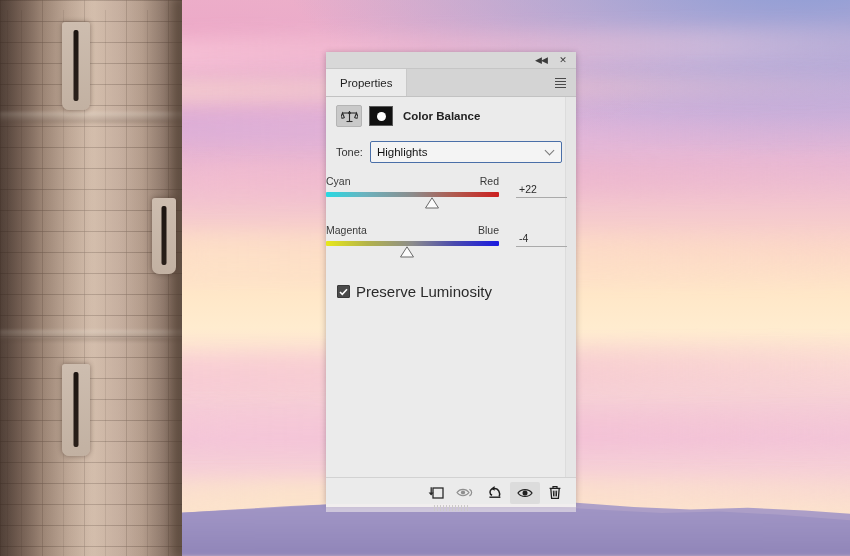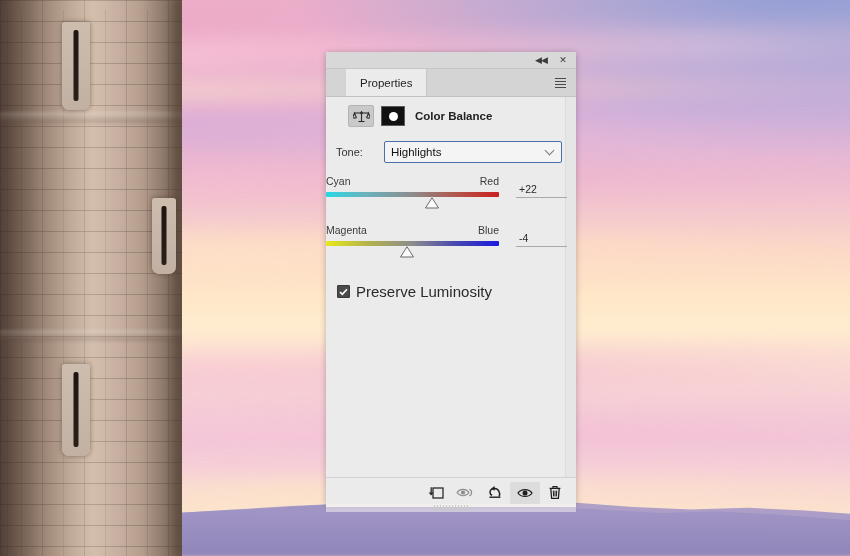--- a/index.html
+++ b/index.html
@@ -97,46 +97,46 @@
   .panel-topbar{
     height:16px;background:#d8d8d8;position:relative;border-bottom:1px solid #c6c6c6;
   }
   .panel-topbar .tb-btn{
     position:absolute;top:0;height:16px;width:18px;display:flex;align-items:center;justify-content:center;
     font-size:9px;color:#3b3b3b;cursor:default;
   }
   .collapse-btn{right:26px;letter-spacing:-1px;font-size:8px;}
   .close-btn{right:4px;font-size:11px;line-height:1;}
 
-  .tabbar{height:27px;background:#d4d4d4;display:flex;align-items:stretch;position:relative;border-bottom:1px solid #c2c2c2;padding-left:20px;}
+  .tabbar{height:27px;background:#d4d4d4;display:flex;align-items:stretch;position:relative;border-bottom:1px solid #c2c2c2;}
   .tab{
     padding:0 14px;display:flex;align-items:center;font-size:11.5px;color:#1f1f1f;
     background:#ebebeb;border-right:1px solid #c9c9c9;
   }
   .tabbar-fill{flex:1;}
   .hamburger{width:24px;display:flex;flex-direction:column;justify-content:center;align-items:center;gap:2px;margin-right:4px;}
   .hamburger span{display:block;width:11px;height:1px;background:#4a4a4a;}
 
   .panel-body{position:relative;height:calc(452px - 16px - 27px - 29px);background:#ebebeb;}
   .vrule{position:absolute;right:10px;top:0;bottom:0;width:1px;background:#d3d3d3;}
   .vrule2{position:absolute;right:0;top:0;bottom:0;width:10px;background:#e6e6e6;border-left:1px solid #dcdcdc;}
 
-  .adj-head{display:flex;align-items:center;gap:7px;padding:8px 0 0 10px;margin-left:12px;}
+  .adj-head{display:flex;align-items:center;gap:7px;padding:8px 0 0 10px;}
   .adj-icon{
     width:24px;height:20px;background:#c9c9c9;border:1px solid #b4b4b4;border-radius:2px;
     display:flex;align-items:center;justify-content:center;
   }
   .mask-thumb{
     width:22px;height:18px;background:#111;border:1px solid #5a5a5a;
     display:flex;align-items:center;justify-content:center;
   }
   .mask-thumb .dot{width:9px;height:9px;border-radius:50%;background:#fff;}
   .adj-title{font-size:11.5px;color:#222;font-weight:bold;margin-left:3px;}
 
-  .tone-row{display:flex;align-items:center;gap:21px;padding:14px 14px 0 10px;}
+  .tone-row{display:flex;align-items:center;gap:7px;padding:14px 14px 0 10px;}
   .tone-label{font-size:11px;color:#333;}
   .tone-select{
     flex:1;height:20px;background:#f4f4f4;border:1px solid #4a6fa8;border-radius:2px;
     display:flex;align-items:center;padding:0 6px;position:relative;font-size:11.5px;color:#141414;
   }
   .tone-select .chev{position:absolute;right:7px;top:5px;width:8px;height:8px;}
   .tone-select .chev::before{content:"";position:absolute;left:0;top:0;width:6px;height:6px;
     border-right:1.4px solid #7a7a7a;border-bottom:1.4px solid #7a7a7a;transform:rotate(45deg);}
 
   .sliders{padding:12px 0 0 0;}

